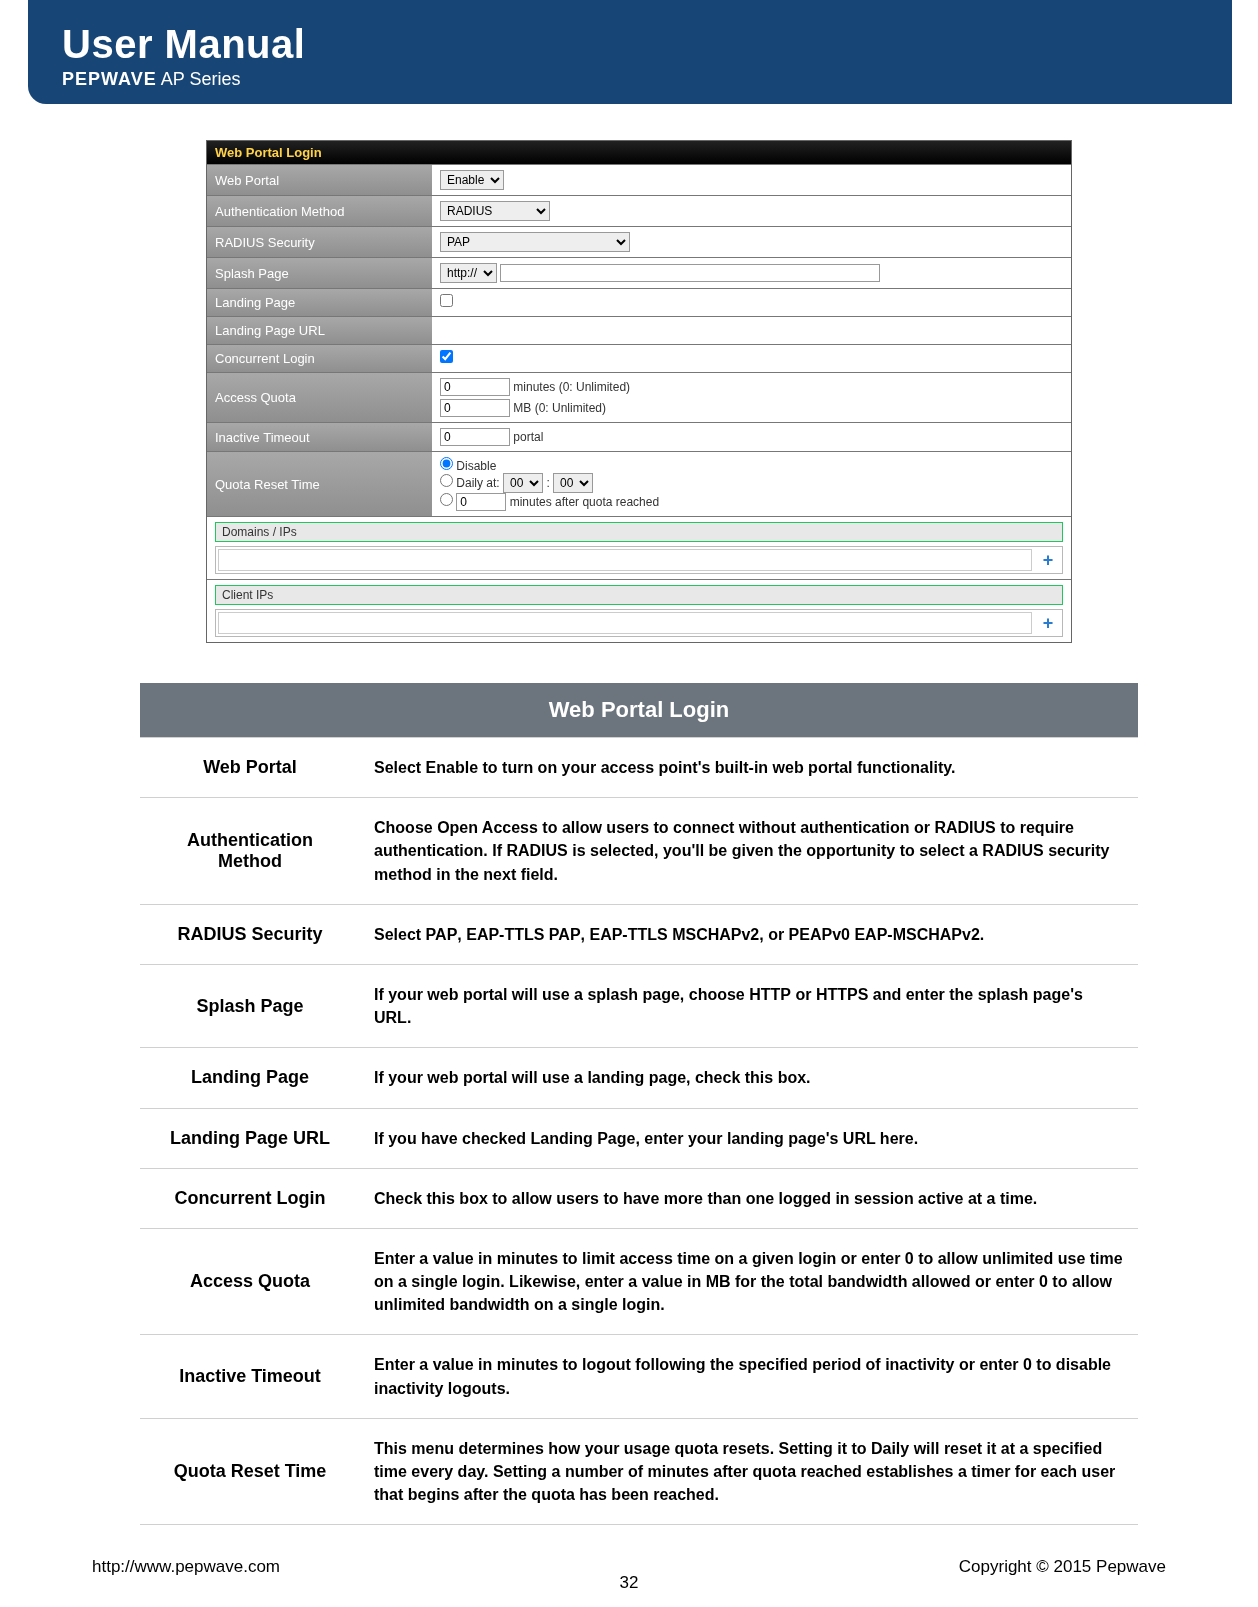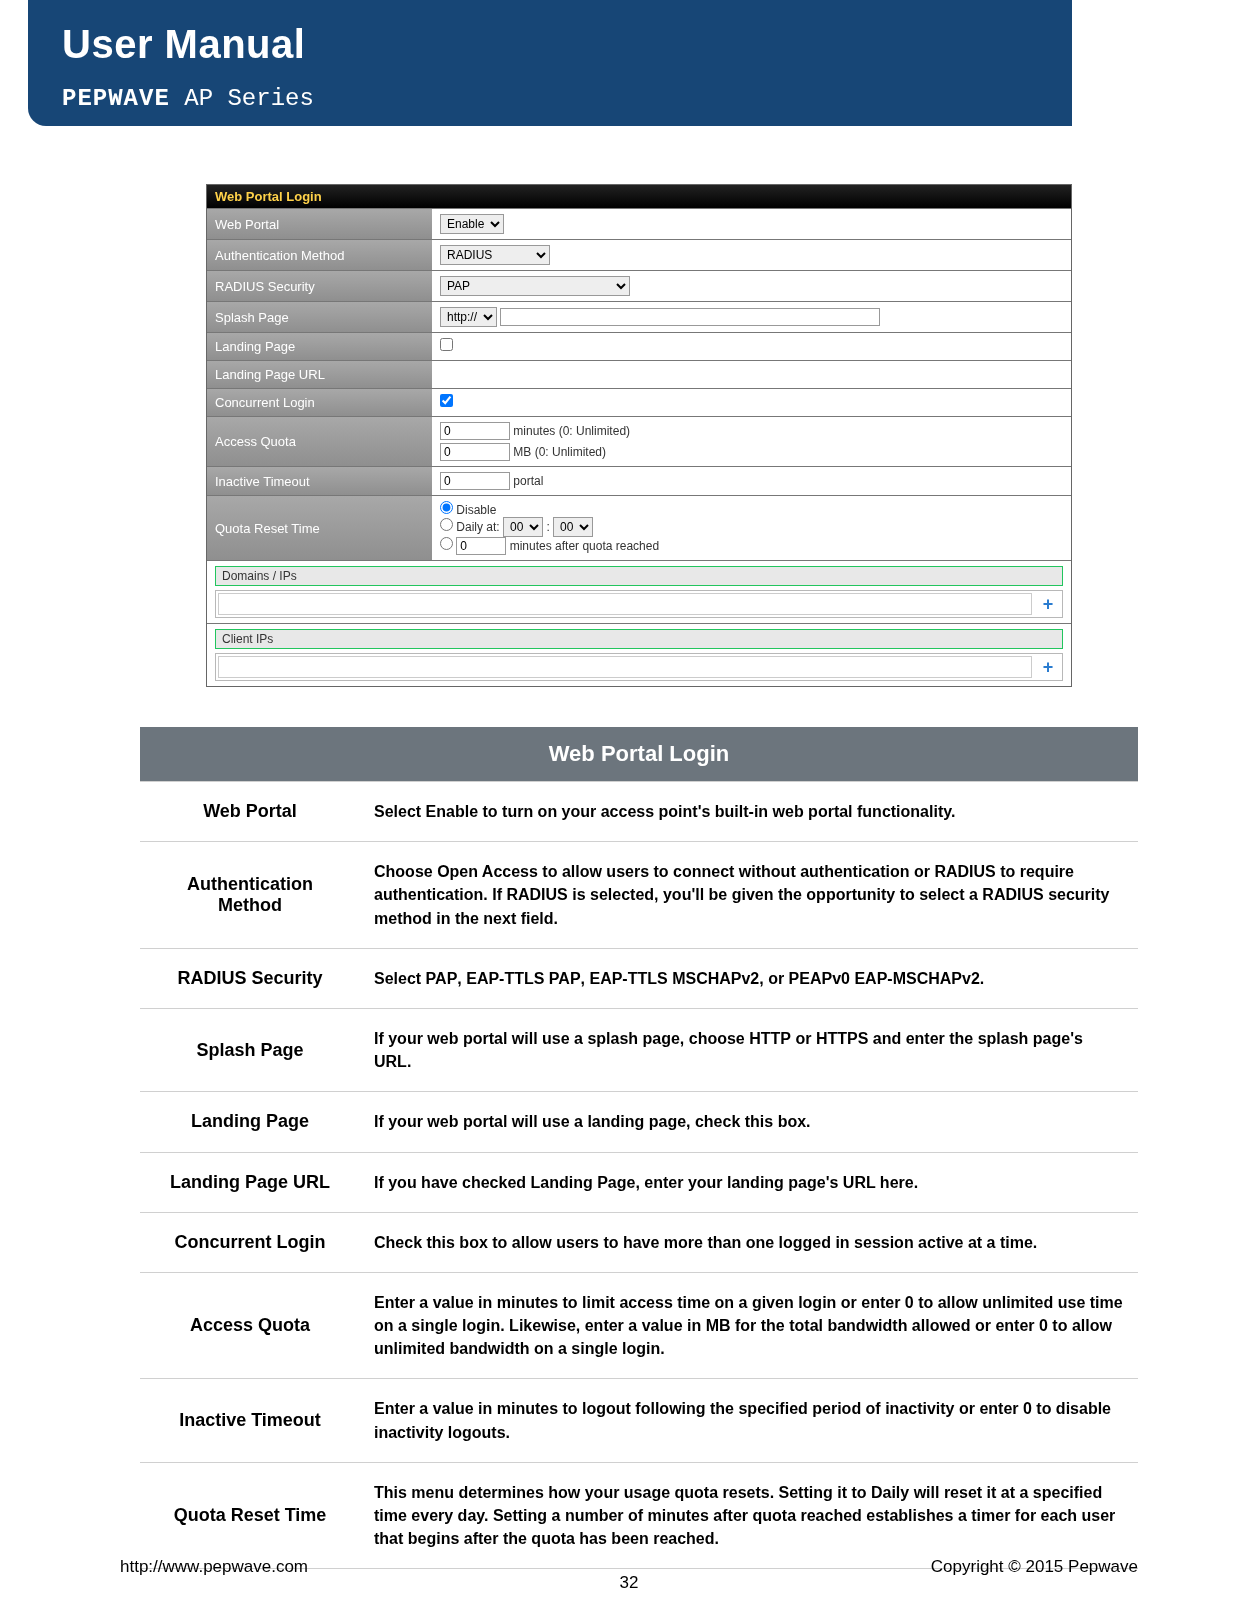--- a/index.html
+++ b/index.html
@@ -1,42 +1,42 @@
 <!DOCTYPE html>
 <html><head>
   <meta charset="utf-8">
   <style>
     * { box-sizing: border-box; margin: 0; padding: 0; }
     body { font-family: Arial, Helvetica, sans-serif; background: #fff; width: 1258px; margin: 0 auto; color: #000; }
     .page { width: 1258px; min-height: 1607px; position: relative; background: #fff; }
-    .header { background: #174676; color: #fff; padding: 22px 34px 14px 34px; border-bottom-left-radius: 18px; border-bottom-right-radius: 0; position: relative; width: 1044px; margin-left: 28px; }
+    .header { background: #174676; color: #fff; padding: 22px 34px 14px 34px; border-bottom-left-radius: 18px; border-bottom-right-radius: 0; position: relative; width: 1204px; margin-left: 28px; }
     .header h1 { font-size: 40px; font-weight: bold; font-family: Arial, sans-serif; letter-spacing: 0.5px; }
-    .header .subtitle { font-size: 24px; margin-top: 18px; font-family: Liberation Mono, monospace; font-weight: 300; }
+    .header .subtitle { font-size: 18px; margin-top: 2px; font-family: Liberation Sans, sans-serif; font-weight: 300; }
     .header .subtitle b { font-weight: 700; letter-spacing: 1px; }
-    .content { padding: 58px 120px 0 140px; }
+    .content { padding: 36px 120px 0 140px; }
     
     .config-panel { border: 1px solid #666; width: 866px; margin: 0 auto 40px auto; font-size: 13px; font-family: Arial, sans-serif; }
     .config-title { background: linear-gradient(#222, #000); color: #ffd24a; font-weight: bold; padding: 4px 8px; font-size: 13px; }
     .config-row { display: flex; border-top: 1px solid #777; }
     .config-label { width: 225px; background: linear-gradient(#a8a8a8, #8f8f8f); color: #fff; padding: 6px 8px; font-size: 13px; display:flex; align-items:center; }
     .config-value { flex: 1; background: #fff; padding: 5px 8px; font-size: 12px; color: #333; }
     select.mini { font-size: 12px; border:1px solid #999; background:#eee; padding:1px 2px; }
     input.mini { font-size: 12px; border:1px solid #999; width: 70px; padding: 1px 3px; }
     .sub-header { background:#e8e8e8; border:1px solid #22c55e; padding:2px 6px; font-size:12px; margin-bottom:4px; color:#333; }
     .add-row { display:flex; border:1px solid #b8b8b8; }
     .add-row .blank { flex:1; background:#fff; border:1px solid #ccc; height:22px; margin:2px; }
     .add-row .plus { width:28px; display:flex; align-items:center; justify-content:center; color:#2a7cd0; font-size:18px; font-weight:bold; cursor:pointer; }
     
     .desc-table { width: 100%; border-collapse: collapse; font-size: 16px; }
     .desc-header { background: #6c757d; color: #fff; text-align: center; font-weight: bold; font-size: 22px; padding: 14px 0; }
     .desc-row td { border-top: 1px solid #d0d0d0; border-bottom: 1px solid #d0d0d0; padding: 18px 14px; vertical-align: middle; }
     .desc-row td.label { width: 220px; text-align: center; font-weight: bold; font-size: 18px; }
     .desc-row td.desc { font-size: 16px; line-height: 1.45; font-weight: bold; }
     
-    .footer { position: absolute; bottom: 30px; left: 0; right: 0; padding: 0 120px; display: flex; justify-content: space-between; font-size: 17px; }
+    .footer { position: absolute; bottom: 30px; left: 0; right: 0; padding: 0 92px; display: flex; justify-content: space-between; font-size: 17px; }
     .footer .center { position:absolute; left:50%; transform:translateX(-50%);margin-top:16px; }
   </style>
 </head>
 <body>
 
 <div class="page">
   <div class="header">
     <h1>User Manual</h1>
     <div class="subtitle">
       <b>PEPWAVE</b> <span>AP Series</span>

